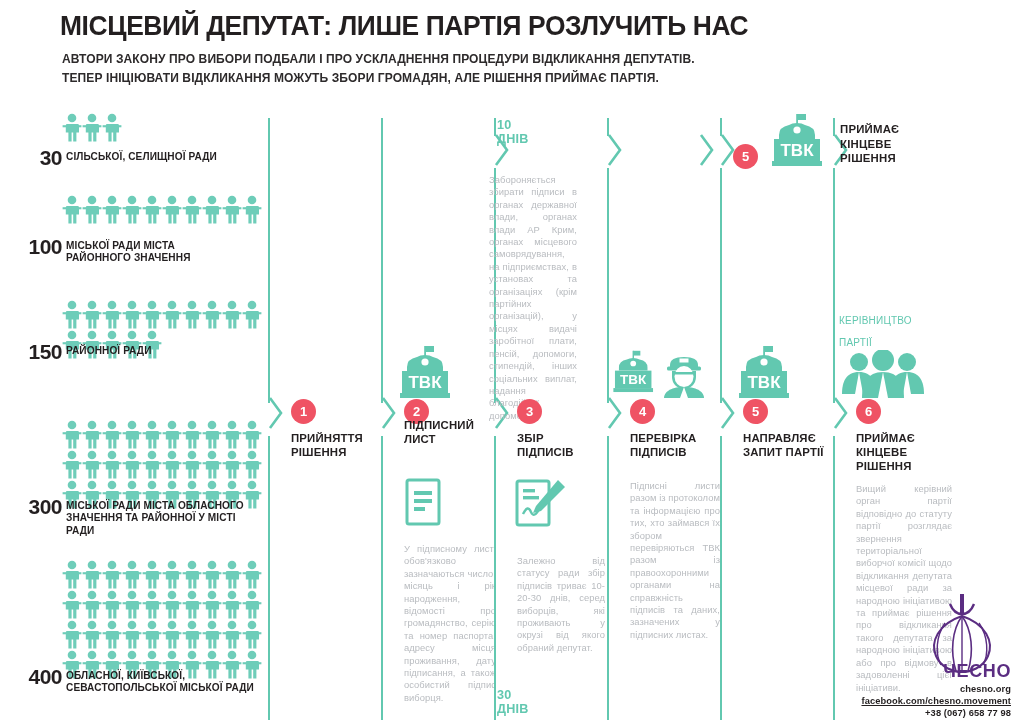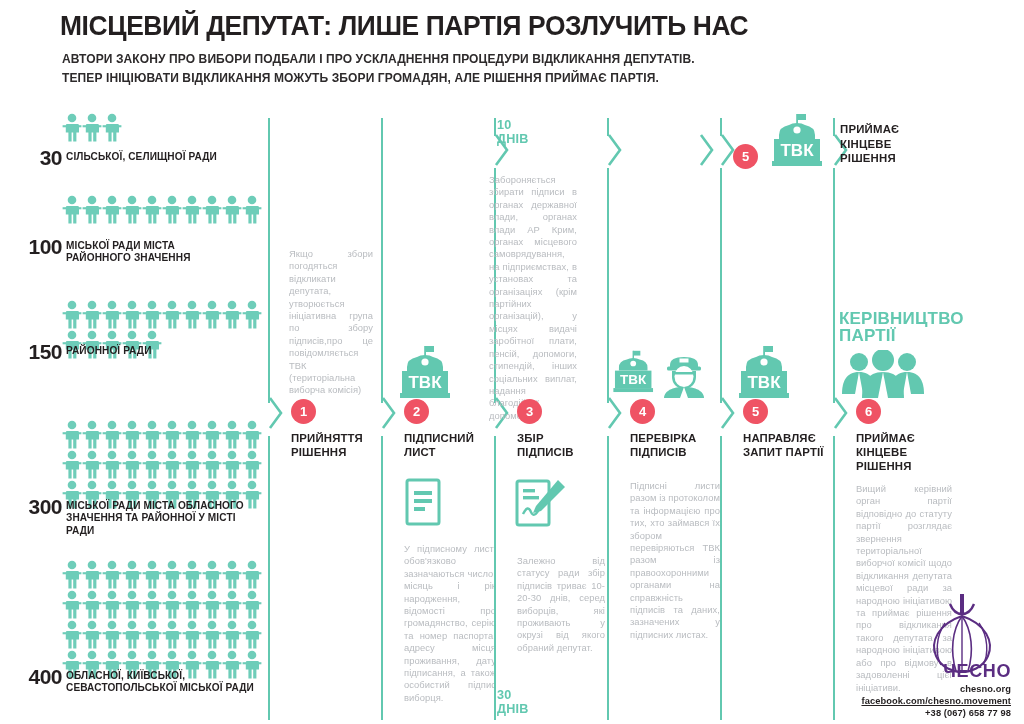--- a/index.html
+++ b/index.html
@@ -64,22 +64,22 @@
   }
   .days-lbl {
     position: absolute; font-size: 12.6px; font-weight: 800; color: #62c8b0;
     letter-spacing: 0.2px;
   }
   .rt-label {
     position: absolute; font-size: 11.4px; font-weight: 800; color: #231f20;
     line-height: 14.5px; letter-spacing: 0.2px;
   }
   .grp-label {
-    position: absolute; font-size: 17px; font-weight: 700; color: #62c8b0;
-    line-height: 17px; letter-spacing: 0.2px;
+    position: absolute; font-size: 10px; font-weight: 400; color: #62c8b0;
+    line-height: 22px; letter-spacing: 0.2px;
   }
 
   .icon-teal { position: absolute; }
   .icon-teal svg { display: block; }
 
   
   .logo-wrap { position: absolute; right: 12px; bottom: 46px; width: 100px; height: 86px; }
   .logo-word {
     position: absolute; right: 13px; bottom: 42px;
     font-size: 18px; font-weight: 800; color: #5b2d82; letter-spacing: 0.6px;
@@ -640,21 +640,20 @@
 
   <div id="flow">
       <div class="col" style="left: 0px;">
         <div class="vline" style="left: 268px; top: 118px; height: 285px;"></div>
         <div class="vline" style="left: 268px; top: 436px; height: 284px;"></div>
         <div class="chevron" style="left: 268px; top: 396px;">
           <svg width="16" height="34" viewBox="0 0 16 34">
             <polyline points="2,2 13,17 2,32" fill="none" stroke="#62c8b0" stroke-width="2.6"></polyline>
           </svg>
         </div>
-        <div class="body-txt" style="left: 289px; top: 248px; width: 84px;">Якщо збори погодяться відкликати депутата, утворюється ініціативна група по збору підписів,про це повідомляється ТВК (територіальна виборча комісія)</div>
         <div class="step-badge" style="left: 291px; top: 399px;">1</div>
         <div class="step-title" style="left: 291px; top: 431px; width: 100px; white-space: pre-line;">ПРИЙНЯТТЯ
 РІШЕННЯ</div>
       </div>
       <div class="col" style="left: 0px;">
         <div class="vline" style="left: 381px; top: 118px; height: 285px;"></div>
         <div class="vline" style="left: 381px; top: 436px; height: 284px;"></div>
         <div class="chevron" style="left: 381px; top: 396px;">
           <svg width="16" height="34" viewBox="0 0 16 34">
             <polyline points="2,2 13,17 2,32" fill="none" stroke="#62c8b0" stroke-width="2.6"></polyline>
@@ -665,21 +664,21 @@
             <rect x="28" y="1" width="9" height="6" fill="#62c8b0"></rect>
             <rect x="27.2" y="1" width="1.8" height="12" fill="#62c8b0"></rect>
             <path d="M10 26 L10 22 Q10 14 20 12 Q23 10 28 10 Q33 10 36 12 Q46 14 46 22 L46 26 Z" fill="#62c8b0"></path>
             <circle cx="28" cy="17" r="3.6" fill="#ffffff"></circle>
             <rect x="5" y="26" width="46" height="22" fill="#62c8b0"></rect>
             <rect x="3" y="48" width="50" height="5" fill="#62c8b0"></rect>
             <text x="28" y="43" font-family="Liberation Sans, sans-serif" font-size="17" font-weight="700" fill="#ffffff" text-anchor="middle">ТВК</text>
           </svg>
         </div>
         <div class="step-badge" style="left: 404px; top: 399px;">2</div>
-        <div class="step-title" style="left: 404px; top: 431px; width: 100px; white-space: pre-line;">ПІДПИСНИЙ
+        <div class="step-title" style="left: 404px; top: 418px; width: 100px; white-space: pre-line;">ПІДПИСНИЙ
 ЛИСТ</div>
         <div class="icon-teal" style="left: 404px; top: 478px;">
           <svg width="44" height="54" viewBox="0 0 44 54">
             <rect x="3" y="2" width="32" height="44" rx="2" fill="none" stroke="#62c8b0" stroke-width="3"></rect>
             <rect x="10" y="13" width="18" height="4" fill="#62c8b0"></rect>
             <rect x="10" y="21" width="18" height="4" fill="#62c8b0"></rect>
             <rect x="10" y="29" width="11" height="4" fill="#62c8b0"></rect>
           </svg>
         </div>
         <div class="body-txt" style="left: 404px; top: 543px; width: 92px;">У підписному листі обов'язково зазначаються число, місяць і рік народження, відомості про громадянство, серію та номер паспорта, адресу місця проживання, дату підписання, а також особистий підпис виборця.</div>

